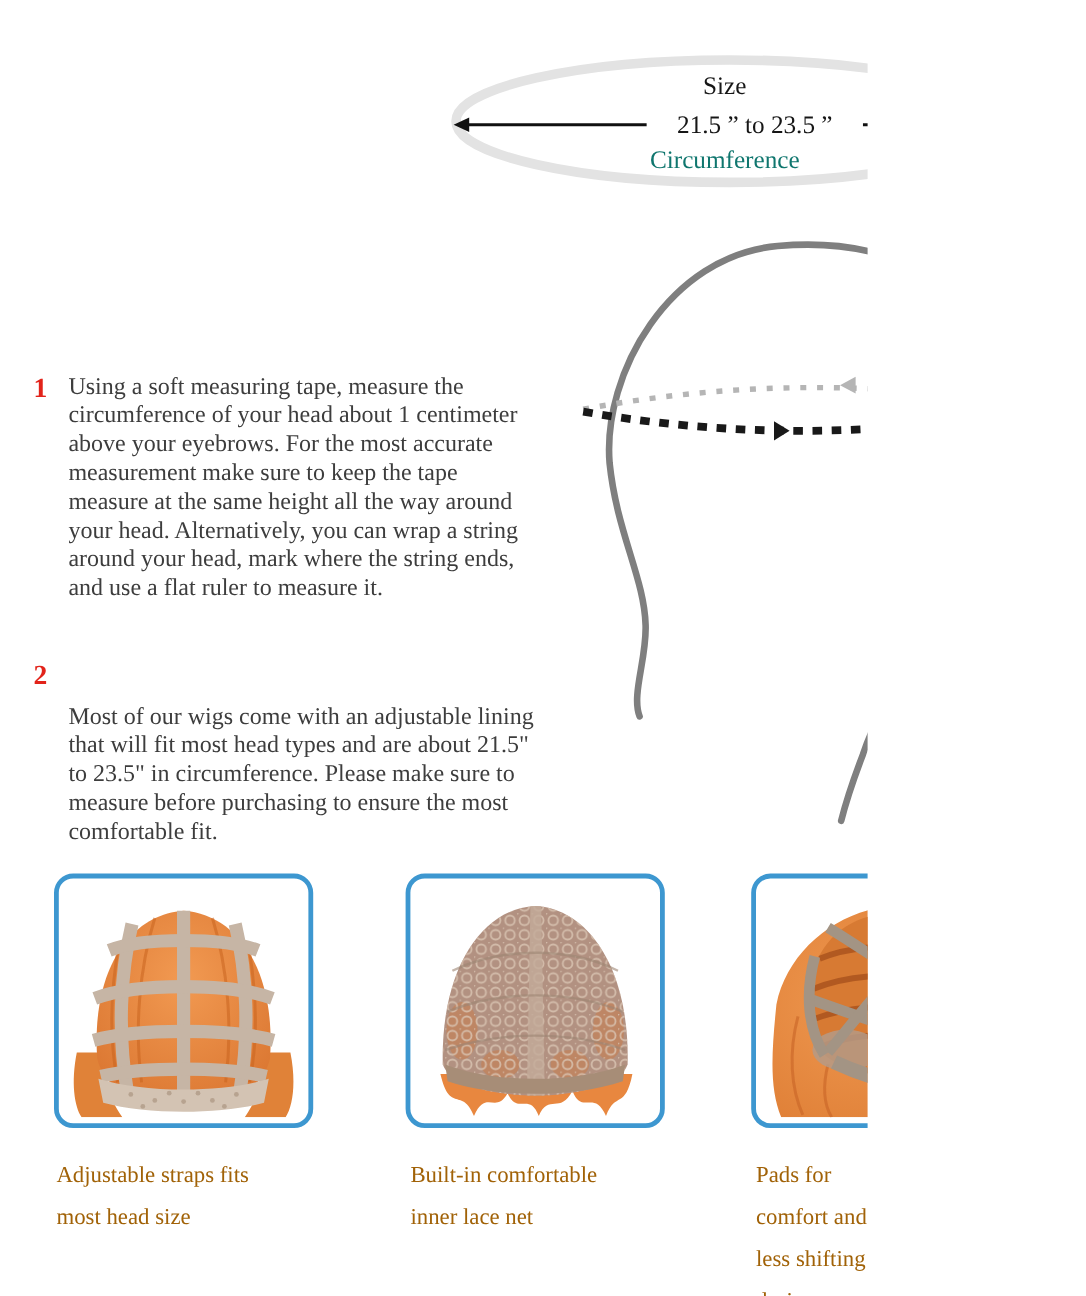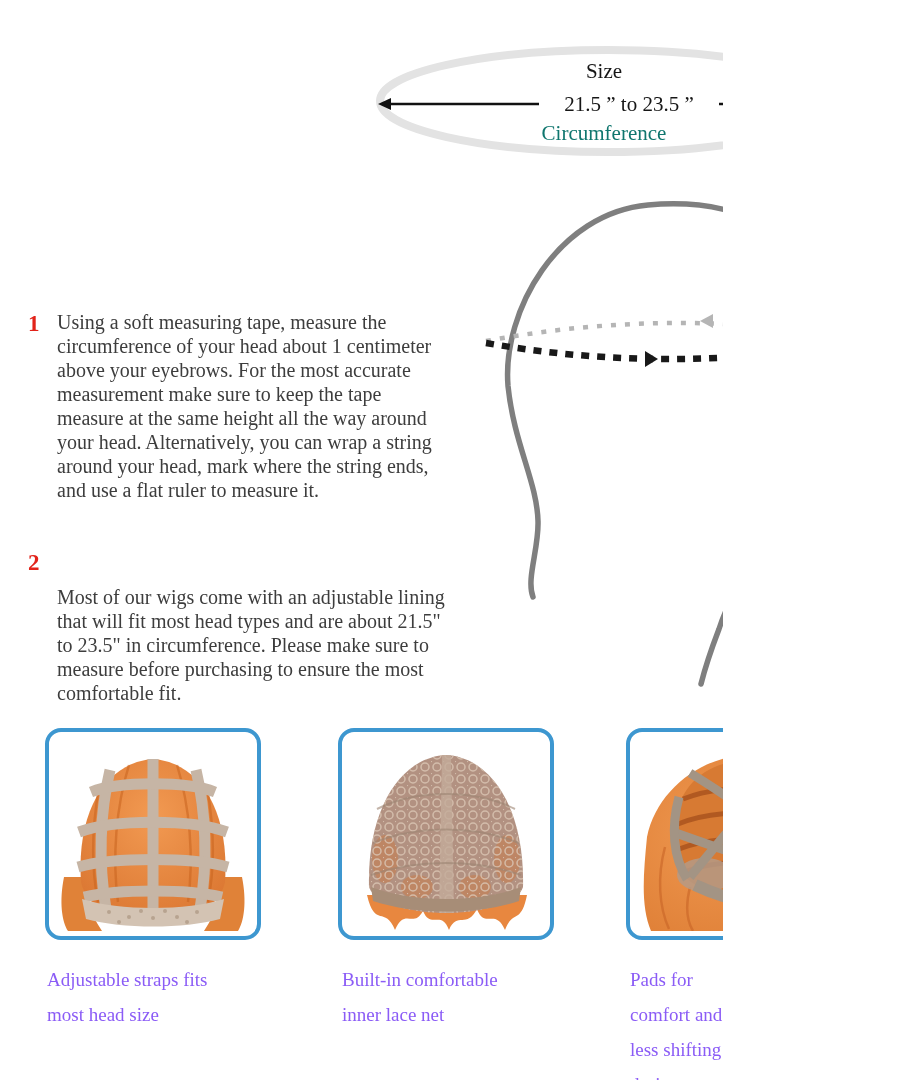--- a/index.html
+++ b/index.html
@@ -25,21 +25,21 @@
   #step1-text{top:310px;}
   #step2-num{left:28px;top:550px;}
   #step2-text{top:549px;margin-top:36px;}
   
   .head-svg{position:absolute;left:455px;top:170px;}
   
   .card{position:absolute;top:728px;width:216px;height:212px;box-sizing:border-box;
     border:4px solid #3d97d0;border-radius:16px;background:#fff;padding:5px;}
   #card-0{left:45px;} #card-1{left:338px;} #card-2{left:626px;}
   .card svg{display:block;}
-  .caption{position:absolute;top:962px;font-size:19px;line-height:35px;color:#8b5cf6;
+  .caption{position:absolute;top:962px;font-size:19px;line-height:35px;color:#a16207;
     white-space:pre-line;}
   #caption-0{left:47px;} #caption-1{left:342px;} #caption-2{left:630px;}
 </style>
 </head>
 <body>
 
 <div class="page">
 
   <svg class="ring-svg" width="468" height="114" viewBox="0 0 468 114">
     <ellipse cx="234" cy="57" rx="228" ry="51" fill="none" stroke="#e3e3e3" stroke-width="8"></ellipse>

